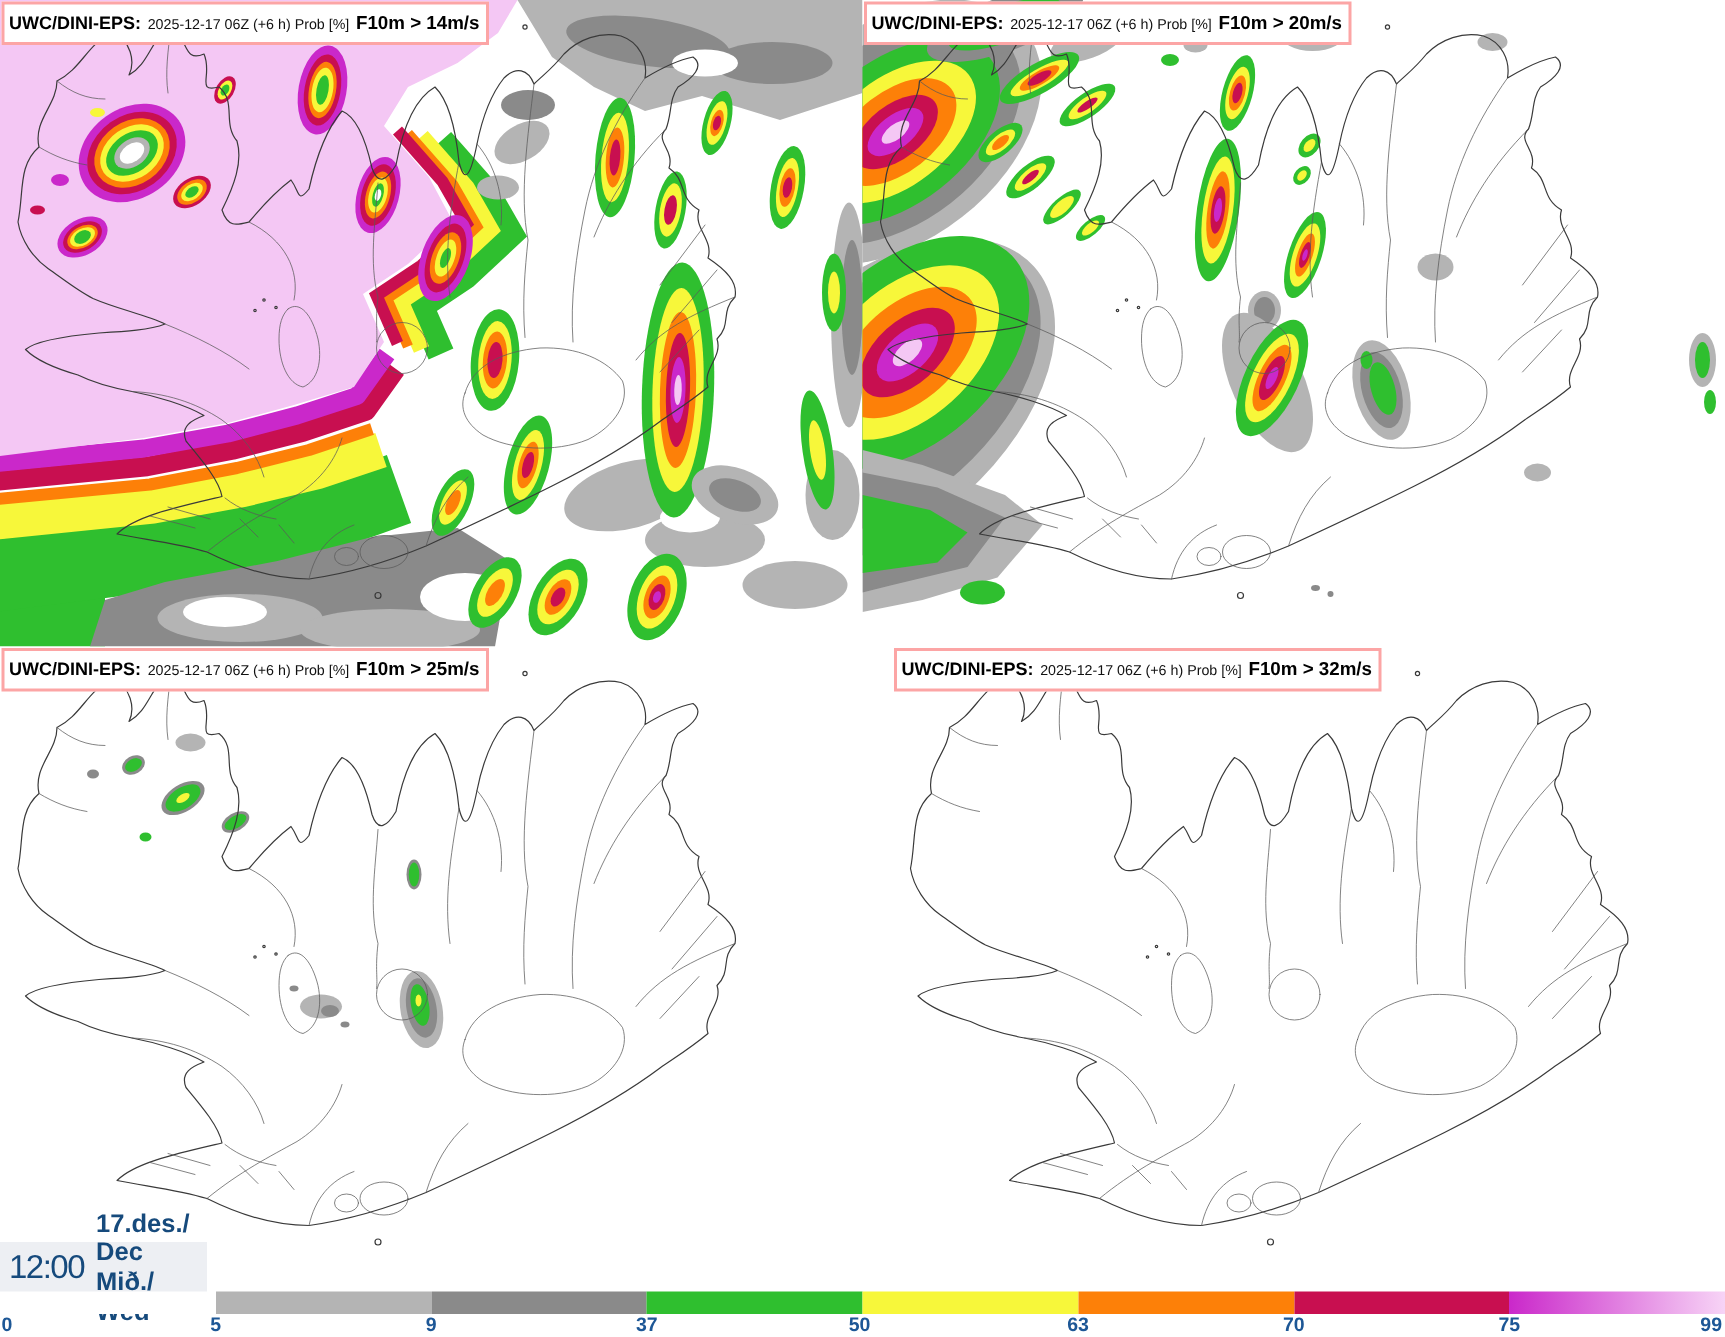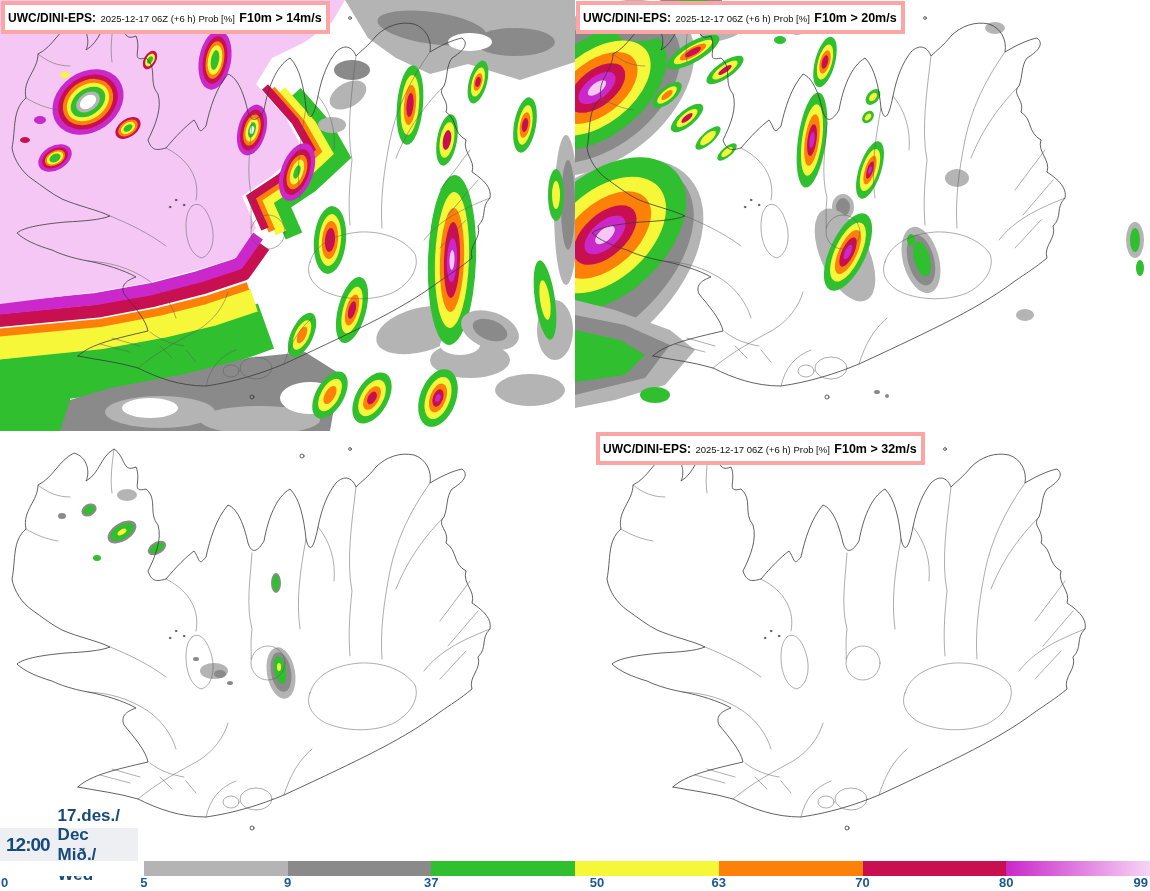--- a/index.html
+++ b/index.html
@@ -1,28 +1,28 @@
 <!DOCTYPE html>
 <html style="--lgray: #b4b4b4; --dgray: #8a8a8a; --green: #2fbf2f; --yellow: #f7f73a; --orange: #fd8008; --red: #c80f50; --magenta: #ca28ca; --pink: #f4c7f4; --coast: #3a3a3a; --inner: #5a5a5a; --label: #1d5796; --navy: #164a7c; --timebox_bg: #edeff3;"><head>
 <meta charset="utf-8">
 <style>
   html,body{margin:0;padding:0;background:#fff;}
   .stage{position:relative;width:1150px;height:891px;background:#fff;overflow:hidden;
          font-family:"Liberation Sans",sans-serif;}
   .panel{position:absolute;width:575px;height:431px;}
   .panel svg{display:block;width:575px;height:431px;}
   #p1{left:0;top:0;} #p2{left:575px;top:0;text-align:center;} #p3{left:0;top:431px;} #p4{left:575px;top:431px;margin-left:20px;}
-  .titlebar{position:absolute;top:1px;left:1px;background:#fff;border:4px solid #fca5a5;
+  .titlebar{position:absolute;top:1px;left:1px;background:#fff;border:2px solid #fca5a5;
             padding:1px 4px 2px 3px;white-space:nowrap;line-height:1.35;}
   .titlebar .model{font-weight:bold;font-size:12px;color:#000;}
   .titlebar .run{font-size:9.5px;color:#111;}
   .titlebar .thr{font-weight:bold;font-size:12.5px;color:#000;}
   .timebox{position:absolute;left:0;top:828px;width:138px;height:34px;background:var(--timebox_bg,#edeff3);
            display:flex;align-items:center;gap:8px;padding:0 6px;box-sizing:border-box;}
-  .timebox .time{font-size:19px;font-weight:bold;color:var(--navy,#164a7c);letter-spacing:-1px;}
+  .timebox .time{font-size:22px;font-weight:normal;color:var(--navy,#164a7c);letter-spacing:-1px;}
   .timebox .dates{font-size:17px;font-weight:bold;color:var(--navy,#164a7c);line-height:1.15;}
   .cbar{position:absolute;left:0;top:861px;width:1150px;height:15px;display:flex;}
   .cbar .seg{height:100%;flex:0 0 143.75px;}
   .cbar-labels{position:absolute;left:0;top:875px;width:1150px;height:16px;
                font-size:13px;font-weight:bold;color:var(--label,#1d5796);}
   .cbar-labels span{position:absolute;top:0;transform:translateX(-50%);}
   .cbar-labels span.first{left:1px;transform:none;}
   .cbar-labels span.last{left:auto;right:2px;transform:none;}
   .hiddefs{position:absolute;width:0;height:0;overflow:hidden;}
 </style>
@@ -411,20 +411,25 @@
         <ellipse cx="220" cy="243" rx="6" ry="4" fill="var(--dgray)"></ellipse>
         <ellipse cx="281" cy="242" rx="14" ry="26" fill="var(--lgray)" transform="rotate(-10 281 242)"></ellipse>
         <ellipse cx="281" cy="241" rx="10" ry="20" fill="var(--dgray)" transform="rotate(-10 281 241)"></ellipse>
         <ellipse cx="280" cy="239" rx="6" ry="14" fill="var(--green)" transform="rotate(-10 280 239)"></ellipse>
         <ellipse cx="279" cy="236" rx="2" ry="4" fill="var(--yellow)"></ellipse>
         <ellipse cx="196" cy="228" rx="3" ry="2" fill="var(--dgray)"></ellipse>
         <ellipse cx="230" cy="252" rx="3" ry="2" fill="var(--dgray)"></ellipse>
       </g>
       <use href="#iceland"></use>
     </svg>
+    <div class="titlebar">
+      <span class="model">UWC/DINI-EPS:</span>
+      <span class="run">2025-12-17 06Z (+6 h) Prob [%]</span>
+      <span class="thr">F10m &gt; 25m/s</span>
+    </div>
   </div>
 
   <div class="panel" id="p4">
     <svg viewBox="0 0 575 431">
       <use href="#iceland"></use>
     </svg>
     <div class="titlebar">
       <span class="model">UWC/DINI-EPS:</span>
       <span class="run">2025-12-17 06Z (+6 h) Prob [%]</span>
       <span class="thr">F10m &gt; 32m/s</span>
@@ -447,20 +452,20 @@
     <div class="seg" style="background: rgb(247, 247, 58);"></div>
     <div class="seg" style="background: rgb(253, 128, 8);"></div>
     <div class="seg" style="background: rgb(200, 15, 80);"></div>
     <div class="seg" style="background: linear-gradient(90deg, rgb(202, 40, 202), rgb(247, 212, 246));"></div>
   </div>
   <div class="cbar-labels">
     <span class="first" style="left:1px">0</span>
     <span style="left:143.75px">5</span>
     <span style="left:287.5px">9</span>
     <span style="left:431.25px">37</span>
-    <span style="left:597px">50</span>
+    <span style="left:573px">50</span>
     <span style="left:718.75px">63</span>
     <span style="left:862.5px">70</span>
-    <span style="left:1006.25px">80</span>
+    <span style="left:1006.25px">75</span>
     <span class="last">99</span>
   </div>
 
 </div>
 
 </body></html>

